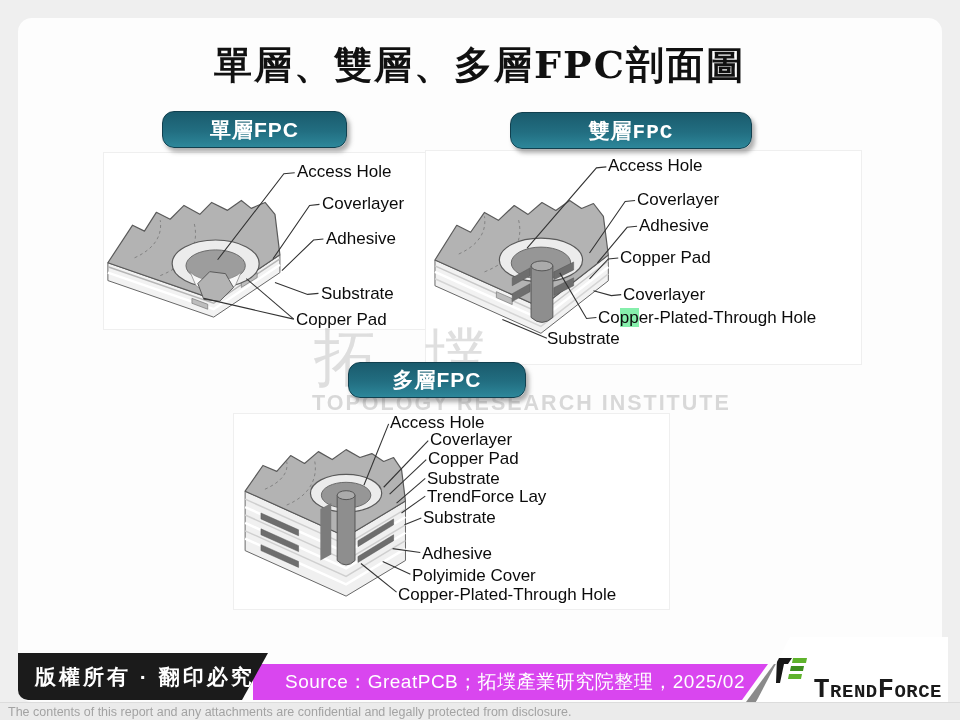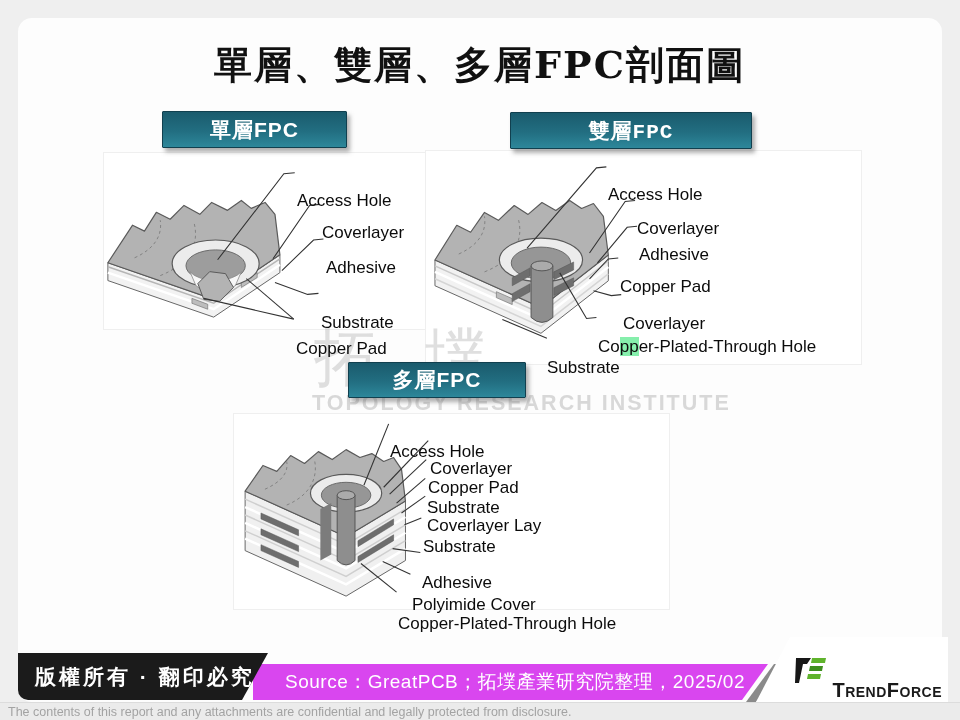--- a/index.html
+++ b/index.html
@@ -11,37 +11,37 @@
   .card { left:18px; top:18px; width:924px; height:684px; background:#fdfdfd;
           border-radius:14px; z-index:0; }
 
   .title { left:0; top:40px; width:960px; text-align:center; z-index:4;
            font-family:"DejaVu Serif", serif; font-weight:bold; font-size:38px;
            letter-spacing:2px; color:#111; }
 
   
   .badge { z-index:5; display:flex; align-items:center; justify-content:center;
            background:linear-gradient(180deg,#1a5b6d 0%,#226e81 55%,#2d879a 100%);
-           border:1px solid #11404f; border-radius:1px;
+           border:1px solid #11404f; border-radius:12px;
            box-shadow:3px 4px 4px rgba(110,110,110,.55);
            color:#fff; font-weight:bold; font-size:21px; letter-spacing:1px; }
   .badge1 { left:162px; top:111px; width:185px; height:37px; }
   .badge2 { left:510px; top:112px; width:242px; height:37px;font-family:Liberation Mono, monospace; }
   .badge3 { left:348px; top:362px; width:178px; height:36px; }
 
   
   .imgarea { background:#ffffff; border:1px solid #efefef; z-index:1; }
   .img1 { left:103px; top:152px; width:338px; height:178px; }
   .img2 { left:425px; top:150px; width:437px; height:215px; }
   .img3 { left:233px; top:413px; width:437px; height:197px; }
   .imgarea svg { position:absolute; left:0; top:0; width:100%; height:100%; }
 
   
   .dlabel { z-index:4; font-size:17px; color:#0b0b0b; white-space:nowrap;
-            line-height:18px;margin-top:29px; }
+            line-height:18px; }
   .hl { background:#86efac; }
 
   
   .wm-cjk  { left:314px; top:310px; z-index:2; font-family:"DejaVu Serif", serif;
              font-weight:normal; font-size:63px; line-height:95px; letter-spacing:48px;
              color:rgba(175,175,175,.40); white-space:nowrap; }
   .wm-lat  { left:312px; top:391px; z-index:2; font-weight:bold; font-size:21.5px;
              letter-spacing:2px; color:rgba(186,186,186,.55); white-space:nowrap; }
 
   
@@ -49,22 +49,22 @@
              z-index:6; clip-path:polygon(0 0,100% 0,calc(100% - 26px) 100%,0 100%);
              display:flex; align-items:center; }
   .src-text { color:#fff; font-size:19px; letter-spacing:.5px; padding-left:32px;
               white-space:nowrap; }
   .src-stripe { left:746px; top:664px; width:38px; height:38px; background:#8a8a8a;
                 z-index:6; clip-path:polygon(28px 0,38px 0,10px 100%,0 100%); }
   .logo-panel { left:756px; top:637px; width:192px; height:65px; background:#fff;
                 z-index:6; clip-path:polygon(34px 0,100% 0,100% 100%,0 100%);
                 display:flex; align-items:center; justify-content:flex-end;
                 padding-right:6px; }
-  .brand-word { font-family:Liberation Sans, sans-serif; font-variant:small-caps;
-                font-weight:bold; font-size:20px; color:#1a1a1a; letter-spacing:.5px;
+  .brand-word { font-family:Liberation Mono, monospace; font-variant:small-caps;
+                font-weight:bold; font-size:27px; color:#1a1a1a; letter-spacing:.5px;
                 margin-left:5px;margin-top:41px; }
   .copy-bar { left:18px; top:653px; width:250px; height:47px; background:#1b1b1b;
               z-index:7; clip-path:polygon(0 0,100% 0,calc(100% - 26px) 100%,0 100%);
               display:flex; align-items:center; border-radius:0 0 0 10px; }
   .copy-text { color:#fff; font-weight:bold; font-size:21px; letter-spacing:3px;
                padding-left:17px; white-space:nowrap; }
   .disc-bar { left:0; top:702px; width:960px; height:18px; background:#ebebeb;
               border-top:1px solid #dcdcdc; z-index:5; display:flex; align-items:center; }
   .disc-text { color:#a3a3a3; font-size:12.5px; padding-left:8px; white-space:nowrap; }
 </style>
@@ -178,21 +178,21 @@
       <polyline points="187,140 159,136"></polyline>
       <polyline points="177,162 149,149"></polyline>
       <polyline points="163,180 127,151"></polyline>
     </g>
   </svg>
 </div>
 <div class="abs dlabel" style="left:390px;top:414px">Access Hole</div>
 <div class="abs dlabel" style="left:430px;top:431px">Coverlayer</div>
 <div class="abs dlabel" style="left:428px;top:450px">Copper Pad</div>
 <div class="abs dlabel" style="left:427px;top:470px">Substrate</div>
-<div class="abs dlabel" style="left:427px;top:488px">Coverlayer Lay</div>
+<div class="abs dlabel" style="left:427px;top:488px">TrendForce Lay</div>
 <div class="abs dlabel" style="left:423px;top:509px">Substrate</div>
 <div class="abs dlabel" style="left:422px;top:545px">Adhesive</div>
 <div class="abs dlabel" style="left:412px;top:567px">Polyimide Cover</div>
 <div class="abs dlabel" style="left:398px;top:586px">Copper-Plated-Through Hole</div>
 
 <div class="abs wm-cjk">拓墣</div>
 <div class="abs wm-lat">TOPOLOGY RESEARCH INSTITUTE</div>
 
 <div class="abs src-bar">
   <span class="src-text">Source：GreatPCB；拓墣產業研究院整理，2025/02</span>

